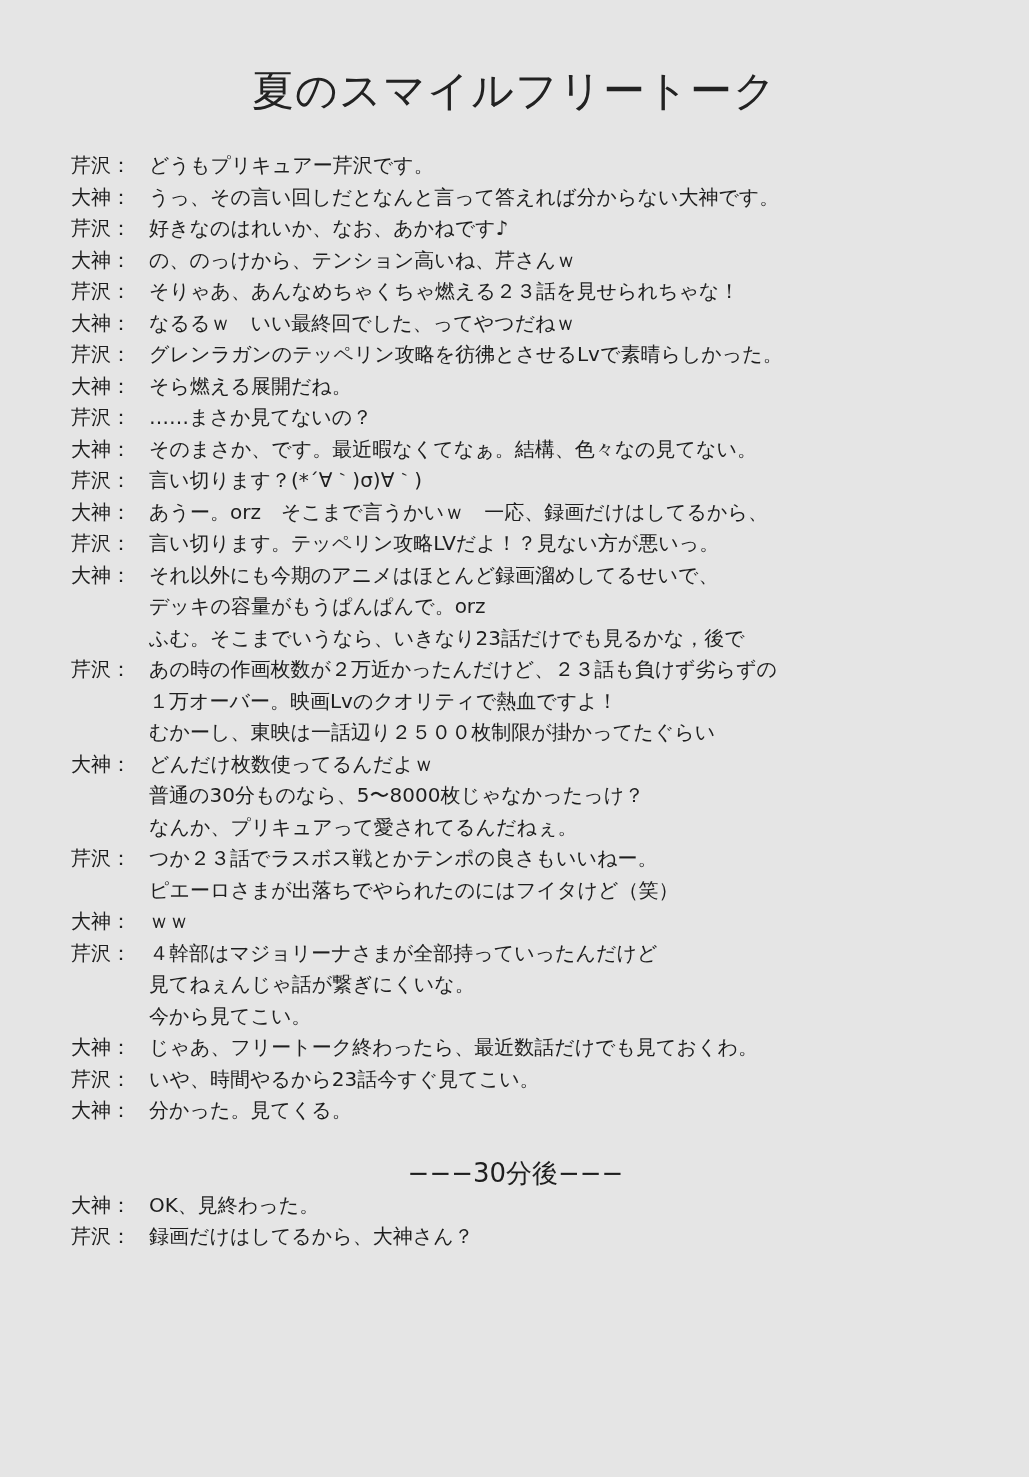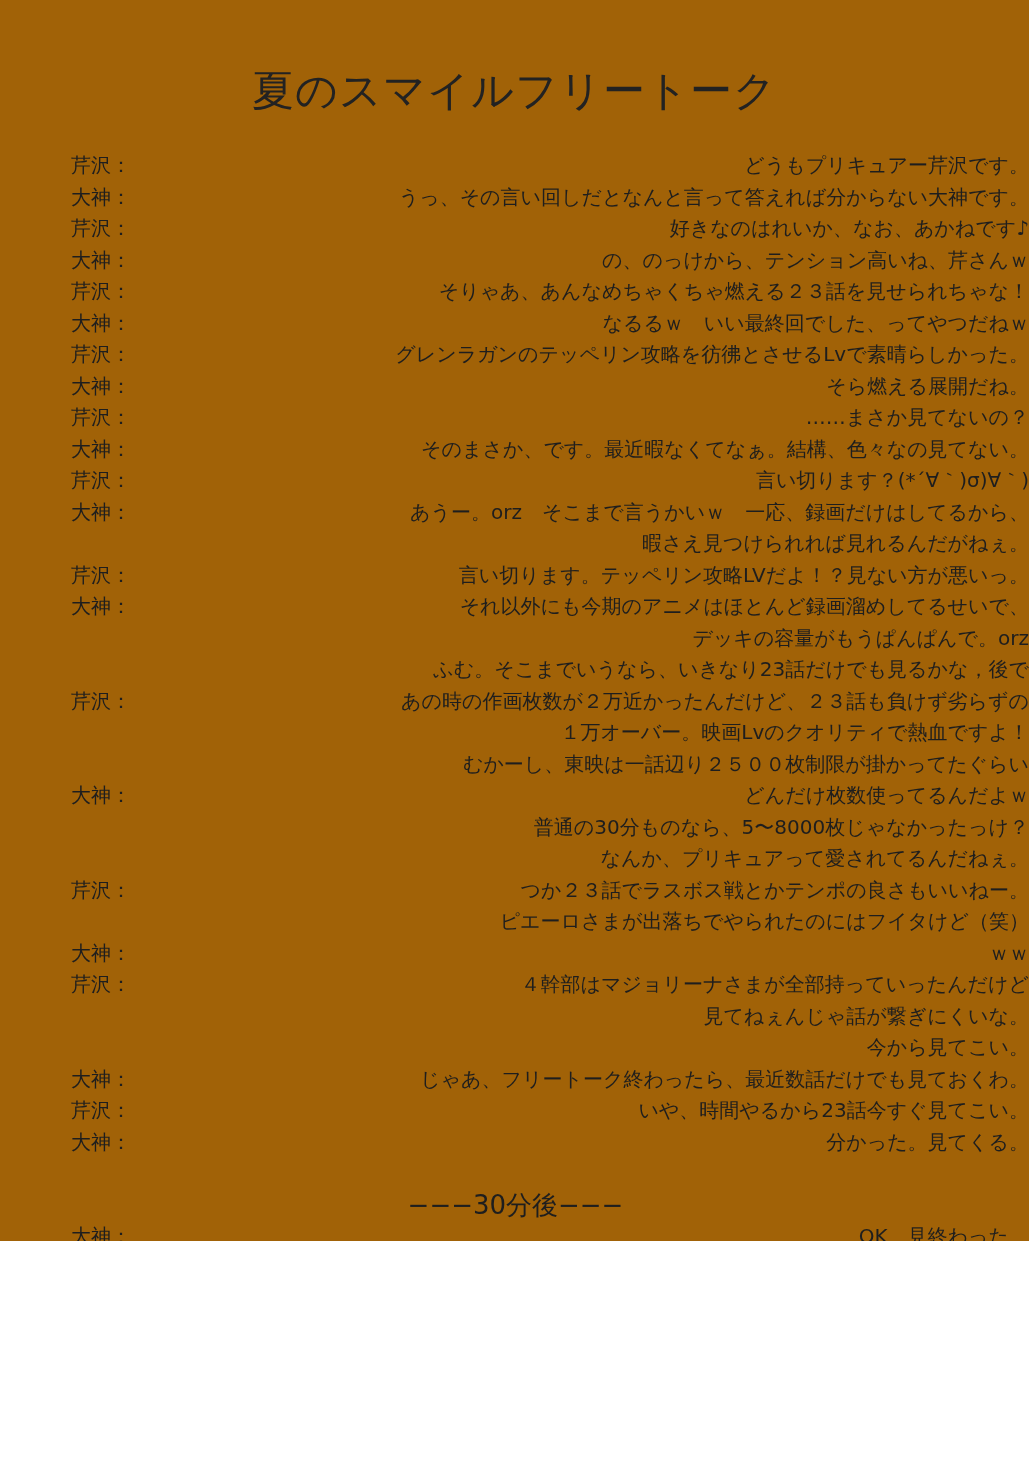--- a/index.html
+++ b/index.html
@@ -3,22 +3,22 @@
 <meta charset="utf-8">
 <style>
   html, body {
     margin: 0;
     padding: 0;
     background: #ffffff;
   }
   .page {
     position: relative;
     width: 1029px;
-    height: 1241px;
-    background: #a16207;
+    height: 1477px;
+    background: #e5e5e5;
     overflow: hidden;
     font-family: "DejaVu Sans", sans-serif;
     color: #1e1e1e;
   }
   .title {
     position: absolute;
     top: 64px;
     left: 0;
     right: 0;
     margin: 0;
@@ -43,21 +43,20 @@
     white-space: nowrap;
   }
   .label {
     flex: 0 0 78px;
     width: 78px;
     white-space: nowrap;
   }
   .text {
     flex: 1 1 auto;
     white-space: nowrap;
-    text-align: right;
   }
   .blank-line {
     height: 31.5px;
   }
   .divider-row {
     height: 31.5px;
     line-height: 31.5px;
     font-size: 26px;
     text-align: center;
     padding-right: 69px;
@@ -113,24 +112,20 @@
       </div>
       <div class="line">
         <span class="label">芹沢：</span>
         <span class="text">言い切ります？(*´∀｀)σ)∀｀)</span>
       </div>
       <div class="line">
         <span class="label">大神：</span>
         <span class="text">あうー。orz　そこまで言うかいｗ　一応、録画だけはしてるから、</span>
       </div>
       <div class="line">
-        <span class="label"></span>
-        <span class="text">暇さえ見つけられれば見れるんだがねぇ。</span>
-      </div>
-      <div class="line">
         <span class="label">芹沢：</span>
         <span class="text">言い切ります。テッペリン攻略LVだよ！？見ない方が悪いっ。</span>
       </div>
       <div class="line">
         <span class="label">大神：</span>
         <span class="text">それ以外にも今期のアニメはほとんど録画溜めしてるせいで、</span>
       </div>
       <div class="line">
         <span class="label"></span>
         <span class="text">デッキの容量がもうぱんぱんで。orz</span>

